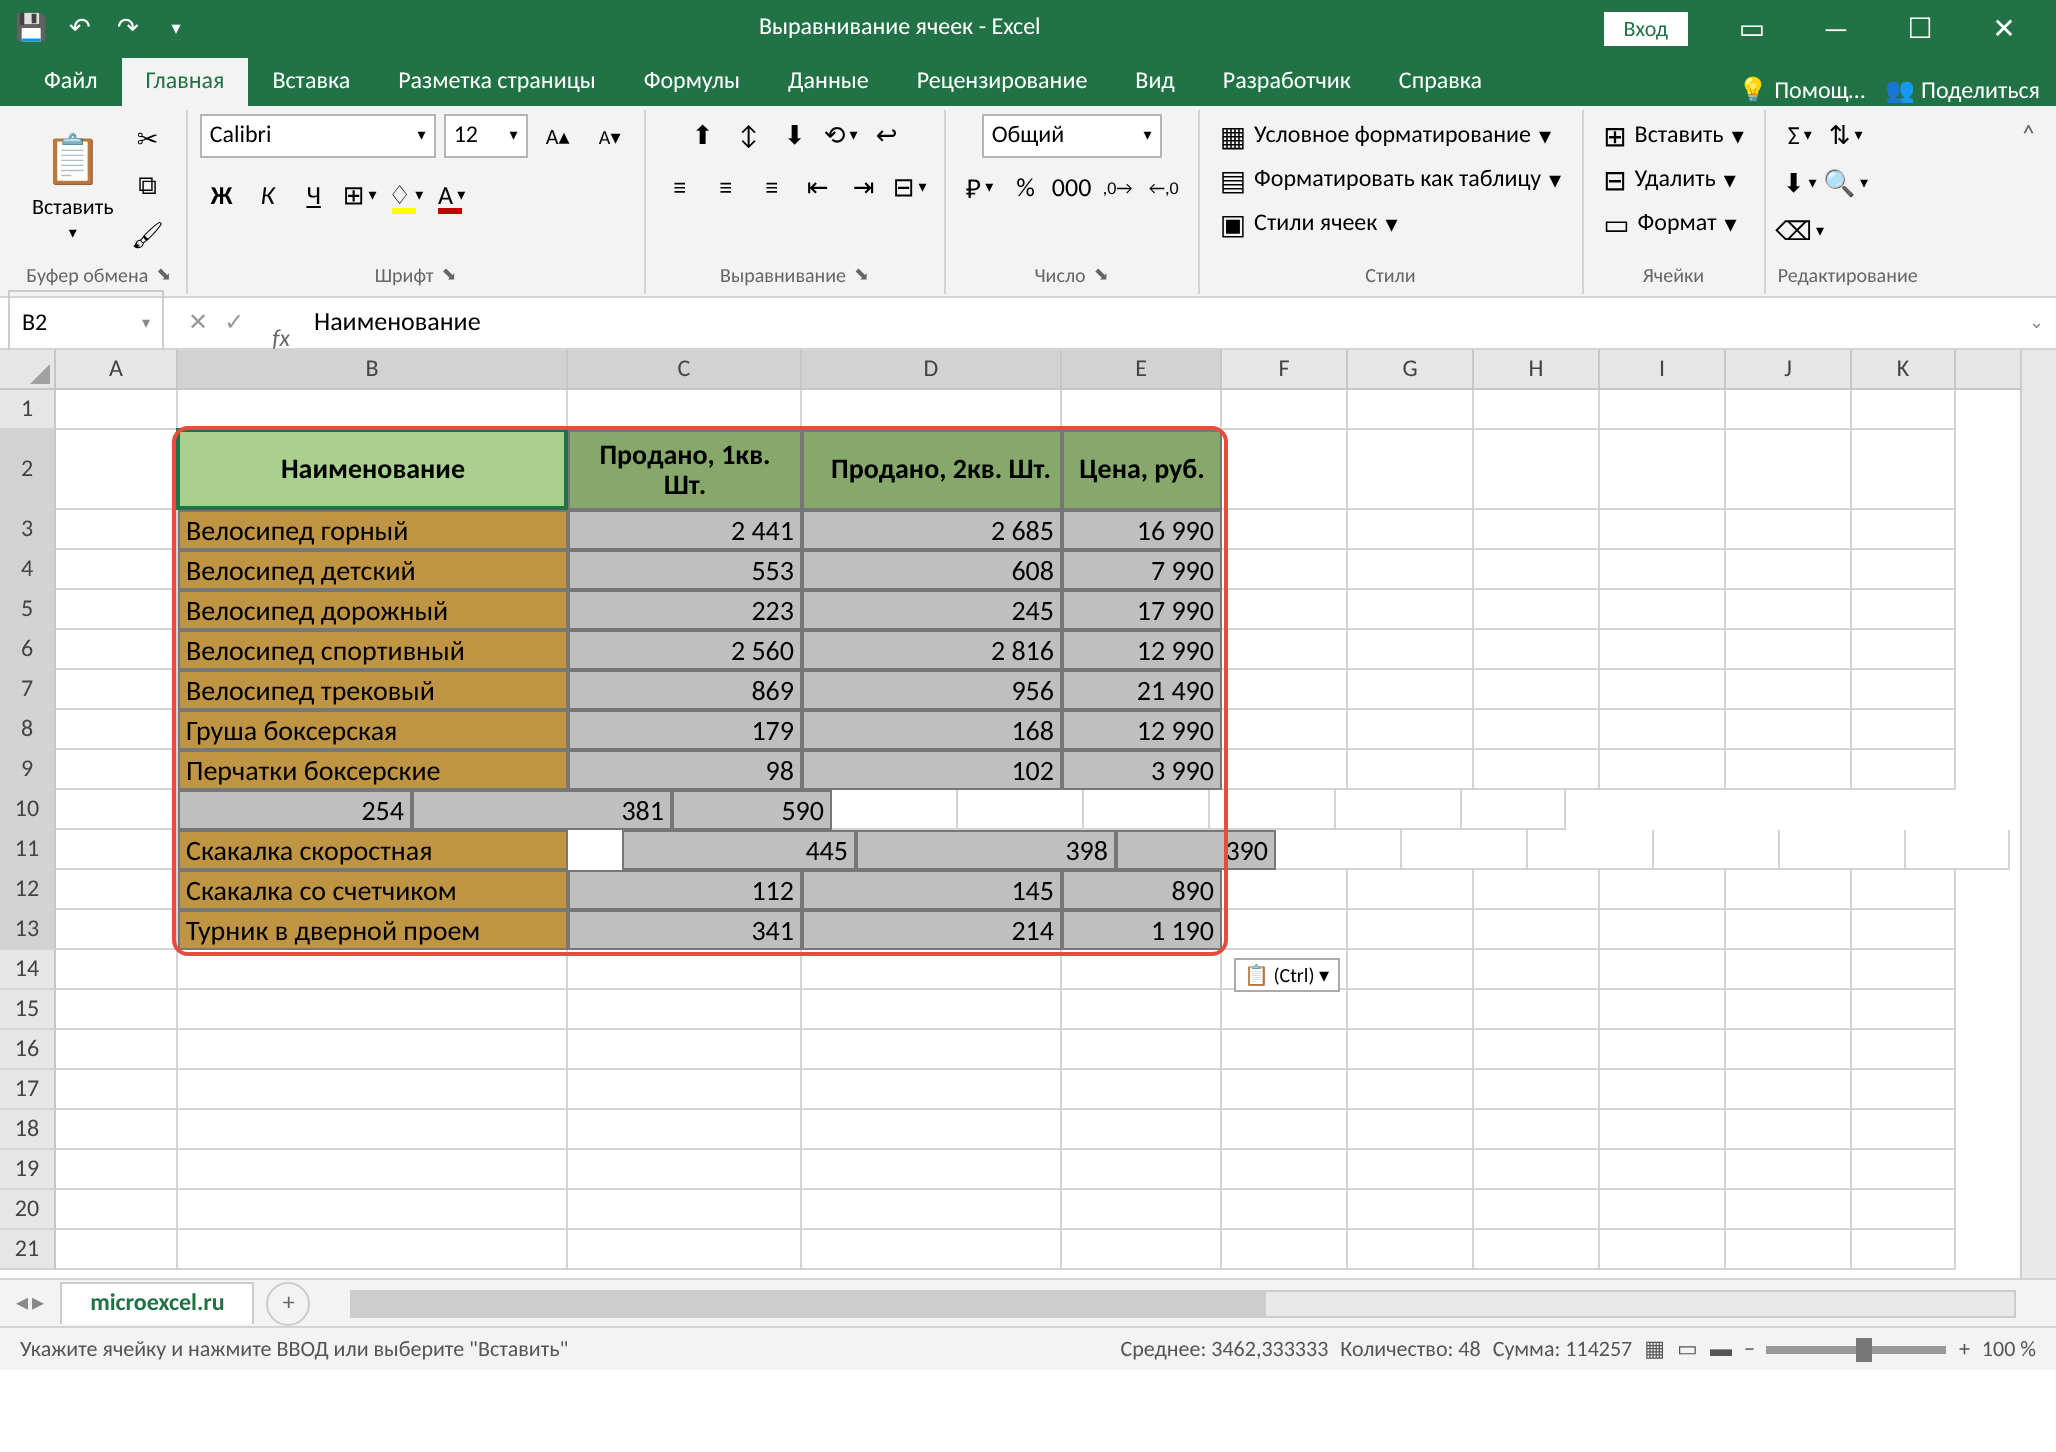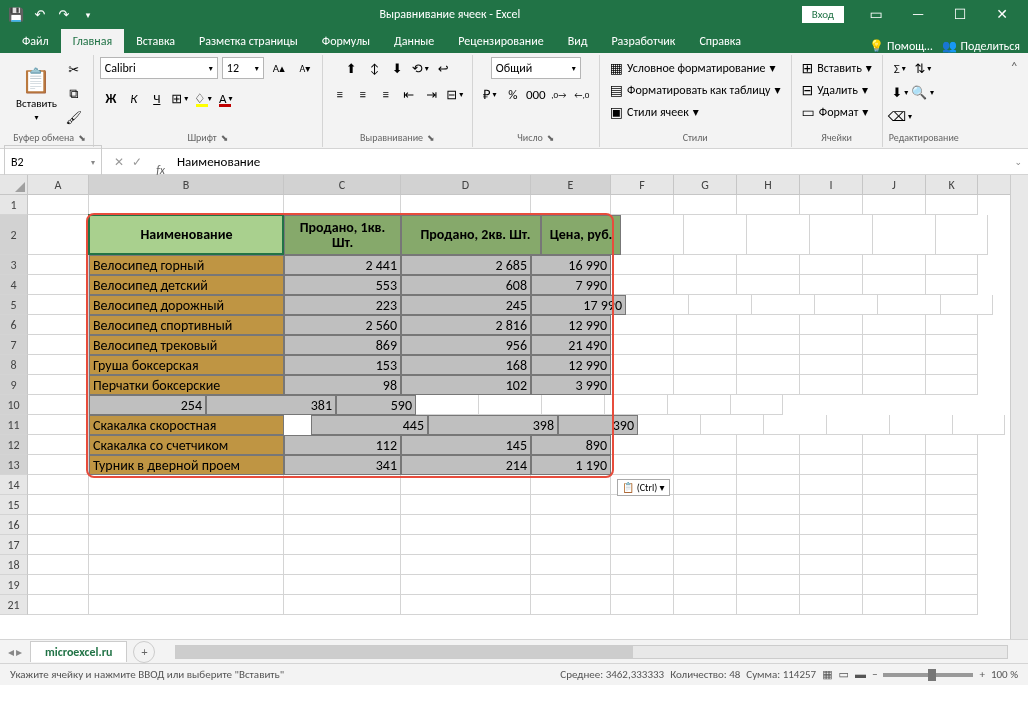--- a/index.html
+++ b/index.html
@@ -26,21 +26,21 @@
 .small-col { display: flex; flex-direction: column; gap: 2px; padding: 0 2px; }
 .small-btn { width: 22px; height: 22px; display: flex; align-items: center; justify-content: center; font-size: 13px; position: relative; }
 .font-row { display: flex; gap: 4px; align-items: center; margin-bottom: 4px; }
 .font-select { border: 1px solid #b5b5b5; height: 22px; padding: 2px 4px; font-size: 12px; background: #fff; display: flex; align-items: center; }
 .font-btns { display: flex; gap: 1px; }
 .fb { width: 22px; height: 22px; display: flex; align-items: center; justify-content: center; font-size: 13px; border: 1px solid transparent; }
 .dd::after { content: '▾'; font-size: 8px; margin-left: 2px; }
 .wide-btn { display: flex; align-items: center; gap: 4px; padding: 2px 4px; font-size: 12px; height: 22px; }
 .wide-btn .ic { font-size: 14px; }
 .formula-bar { height: 26px; border-bottom: 1px solid #d4d4d4; display: flex; align-items: center; background: #fff; }
-.name-box { width: 98px; border-right: 1px solid #d4d4d4; padding: 16px 6px; display: flex; align-items: center; height: 22px; border: 1px solid #ccc; margin: 12px 4px; }
+.name-box { width: 78px; border-right: 1px solid #d4d4d4; padding: 16px 6px; display: flex; align-items: center; height: 22px; border: 1px solid #ccc; margin: 12px 4px; }
 .fb-btns { display: flex; gap: 8px; padding: 0 8px; color: #999; }
 .fx { font-style: italic; color: #666; padding: 0 6px; margin-top: 16px; }
 .formula-input { flex: 1; padding: 0 6px; font-size: 13px; font-family: Calibri; }
 .grid-area { display: flex; height: 464px; }
 .col-headers { display: flex; background: #e6e6e6; height: 20px; border-bottom: 1px solid #c6c6c6; }
 .corner { width: 28px; background: #e6e6e6; border-right: 1px solid #c6c6c6; border-bottom: 1px solid #c6c6c6; height: 20px; position: relative; }
 .corner::after { content: ''; position: absolute; right: 2px; bottom: 2px; border: 5px solid transparent; border-right-color: #a0a0a0; border-bottom-color: #a0a0a0; }
 .ch { border-right: 1px solid #c6c6c6; text-align: center; font-size: 12px; line-height: 20px; color: #444; background: #e6e6e6; }
 .ch.sel { background: #d2d2d2; }
 .rh { width: 28px; border-right: 1px solid #c6c6c6; border-bottom: 1px solid #d4d4d4; text-align: center; font-size: 12px; color: #444; background: #e6e6e6; display: flex; align-items: center; justify-content: center; }
@@ -289,21 +289,21 @@
           <div class="cell" style="width: 63px; height: 20px;"></div>
           <div class="cell" style="width: 63px; height: 20px;"></div>
           <div class="cell" style="width: 63px; height: 20px;"></div>
           <div class="cell" style="width: 52px; height: 20px;"></div>
         </div>
         <div class="row">
           <div class="rh sel" style="height: 40px;">2</div>
           <div class="cell" style="width: 61px; height: 40px;"></div>
           <div class="cell hdr-cell" style="width: 195px; height: 40px;">Наименование</div>
           <div class="cell hdr-cell dark" style="width: 117px; height: 40px;">Продано, 1кв. Шт.</div>
-          <div class="cell hdr-cell dark" style="width: 140px; height: 40px; padding-left: 12px;">Продано, 2кв. Шт.</div>
+          <div class="cell hdr-cell dark" style="width: 130px; height: 40px; padding-left: 12px;">Продано, 2кв. Шт.</div>
           <div class="cell hdr-cell dark" style="width: 80px; height: 40px;">Цена, руб.</div>
           <div class="cell" style="width: 63px; height: 40px;"></div>
           <div class="cell" style="width: 63px; height: 40px;"></div>
           <div class="cell" style="width: 63px; height: 40px;"></div>
           <div class="cell" style="width: 63px; height: 40px;"></div>
           <div class="cell" style="width: 63px; height: 40px;"></div>
           <div class="cell" style="width: 52px; height: 40px;"></div>
         </div>
         <div class="row">
           <div class="rh sel" style="height: 20px;">3</div>
@@ -332,21 +332,21 @@
           <div class="cell" style="width: 63px; height: 20px;"></div>
           <div class="cell" style="width: 63px; height: 20px;"></div>
           <div class="cell" style="width: 52px; height: 20px;"></div>
         </div>
         <div class="row">
           <div class="rh sel" style="height: 20px;">5</div>
           <div class="cell" style="width: 61px; height: 20px;"></div>
           <div class="cell name-cell" style="width: 195px; height: 20px;">Велосипед дорожный</div>
           <div class="cell data-cell" style="width: 117px; height: 20px;">223</div>
           <div class="cell data-cell" style="width: 130px; height: 20px;">245</div>
-          <div class="cell data-cell" style="width: 95px; height: 20px;">17 990</div>
+          <div class="cell data-cell" style="width: 80px; height: 20px;">17 990</div>
           <div class="cell" style="width: 63px; height: 20px;"></div>
           <div class="cell" style="width: 63px; height: 20px;"></div>
           <div class="cell" style="width: 63px; height: 20px;"></div>
           <div class="cell" style="width: 63px; height: 20px;"></div>
           <div class="cell" style="width: 63px; height: 20px;"></div>
           <div class="cell" style="width: 52px; height: 20px;"></div>
         </div>
         <div class="row">
           <div class="rh sel" style="height: 20px;">6</div>
           <div class="cell" style="width: 61px; height: 20px;"></div>
@@ -372,21 +372,21 @@
           <div class="cell" style="width: 63px; height: 20px;"></div>
           <div class="cell" style="width: 63px; height: 20px;"></div>
           <div class="cell" style="width: 63px; height: 20px;"></div>
           <div class="cell" style="width: 63px; height: 20px;"></div>
           <div class="cell" style="width: 52px; height: 20px;"></div>
         </div>
         <div class="row">
           <div class="rh sel" style="height: 20px;">8</div>
           <div class="cell" style="width: 61px; height: 20px;"></div>
           <div class="cell name-cell" style="width: 195px; height: 20px;">Груша боксерская</div>
-          <div class="cell data-cell" style="width: 117px; height: 20px;">153</div>
+          <div class="cell data-cell" style="width: 117px; height: 20px;">179</div>
           <div class="cell data-cell" style="width: 130px; height: 20px;">168</div>
           <div class="cell data-cell" style="width: 80px; height: 20px;">12 990</div>
           <div class="cell" style="width: 63px; height: 20px;"></div>
           <div class="cell" style="width: 63px; height: 20px;"></div>
           <div class="cell" style="width: 63px; height: 20px;"></div>
           <div class="cell" style="width: 63px; height: 20px;"></div>
           <div class="cell" style="width: 63px; height: 20px;"></div>
           <div class="cell" style="width: 52px; height: 20px;"></div>
         </div>
         <div class="row">
@@ -523,20 +523,34 @@
           <div class="cell" style="width: 80px; height: 20px;"></div>
           <div class="cell" style="width: 63px; height: 20px;"></div>
           <div class="cell" style="width: 63px; height: 20px;"></div>
           <div class="cell" style="width: 63px; height: 20px;"></div>
           <div class="cell" style="width: 63px; height: 20px;"></div>
           <div class="cell" style="width: 63px; height: 20px;"></div>
           <div class="cell" style="width: 52px; height: 20px;"></div>
         </div>
         <div class="row">
           <div class="rh" style="height: 20px;">19</div>
+          <div class="cell" style="width: 61px; height: 20px;"></div>
+          <div class="cell" style="width: 195px; height: 20px;"></div>
+          <div class="cell" style="width: 117px; height: 20px;"></div>
+          <div class="cell" style="width: 130px; height: 20px;"></div>
+          <div class="cell" style="width: 80px; height: 20px;"></div>
+          <div class="cell" style="width: 63px; height: 20px;"></div>
+          <div class="cell" style="width: 63px; height: 20px;"></div>
+          <div class="cell" style="width: 63px; height: 20px;"></div>
+          <div class="cell" style="width: 63px; height: 20px;"></div>
+          <div class="cell" style="width: 63px; height: 20px;"></div>
+          <div class="cell" style="width: 52px; height: 20px;"></div>
+        </div>
+        <div class="row">
+          <div class="rh" style="height: 20px;">20</div>
           <div class="cell" style="width: 61px; height: 20px;"></div>
           <div class="cell" style="width: 195px; height: 20px;"></div>
           <div class="cell" style="width: 117px; height: 20px;"></div>
           <div class="cell" style="width: 130px; height: 20px;"></div>
           <div class="cell" style="width: 80px; height: 20px;"></div>
           <div class="cell" style="width: 63px; height: 20px;"></div>
           <div class="cell" style="width: 63px; height: 20px;"></div>
           <div class="cell" style="width: 63px; height: 20px;"></div>
           <div class="cell" style="width: 63px; height: 20px;"></div>
           <div class="cell" style="width: 63px; height: 20px;"></div>

